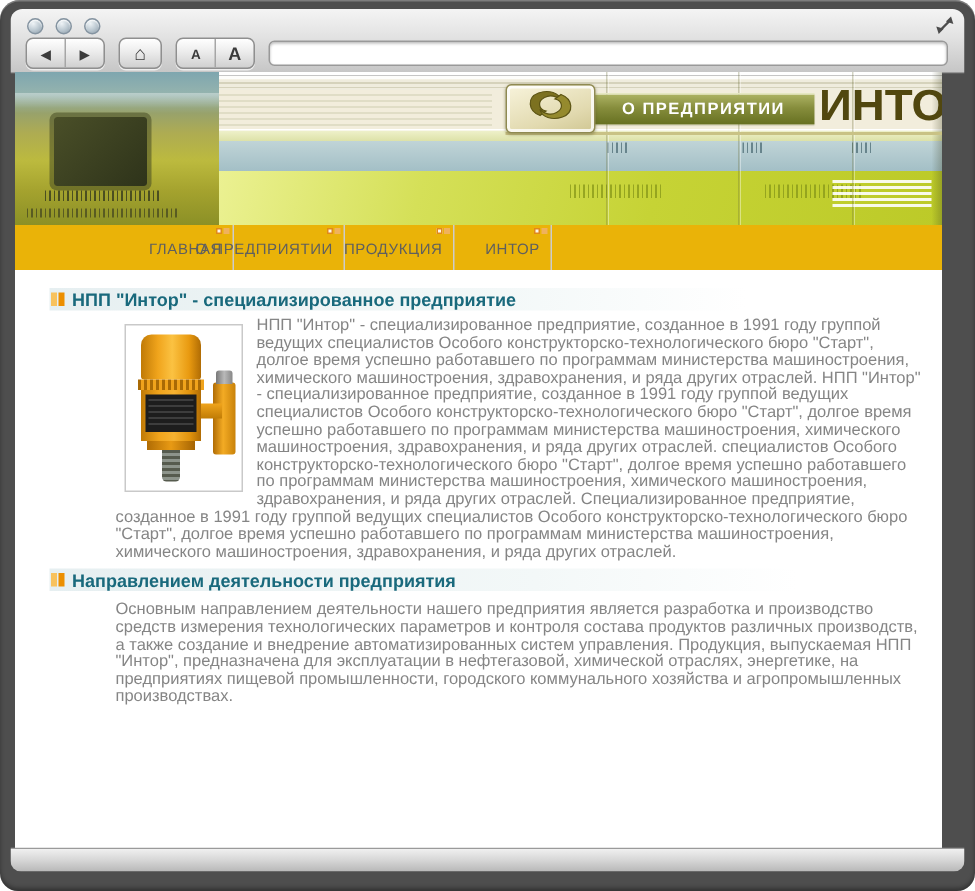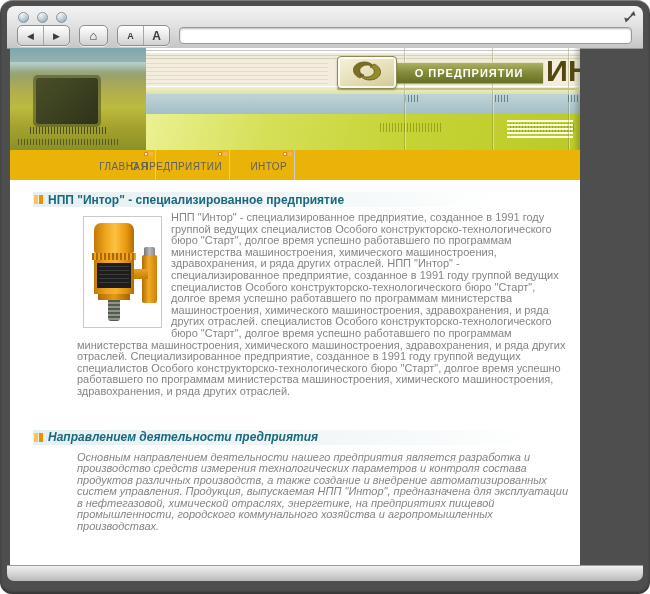--- a/index.html
+++ b/index.html
@@ -16,21 +16,21 @@
   .toolrow{position:absolute;left:10px;right:11px;top:20px;height:19px;display:flex;align-items:center;gap:9px;}
   .btn-group{display:flex;height:19px;border:1px solid #8f8f8f;border-radius:5px;background:linear-gradient(180deg,#ffffff 0%,#ececec 45%,#d0d0d0 100%);box-shadow:0 1px 0 rgba(255,255,255,.7);overflow:hidden;}
   .btn{width:25px;height:100%;display:flex;align-items:center;justify-content:center;color:#3b3b3b;font-size:9px;cursor:pointer;}
   .btn + .btn{border-left:1px solid #a6a6a6;}
   .btn.home{width:27px;font-size:13px;font-weight:bold;}
   .btn.a-small{font-size:9px;font-weight:bold;}
   .btn.a-big{font-size:12px;font-weight:bold;}
   .addr{flex:1;height:15px;border:1px solid #999;border-radius:4px;background:#fff;box-shadow:inset 0 1px 2px rgba(0,0,0,.28);padding:0 7px;font-size:11px;color:#333;outline:none;font-family:"Liberation Sans",sans-serif;}
 
   
-  .content{position:absolute;top:48px;left:10px;width:570px;bottom:28px;background:#fff;overflow:hidden;}
+  .content{position:absolute;top:48px;left:10px;width:618px;bottom:28px;background:#fff;overflow:hidden;}
   .statusbar{position:absolute;left:7px;right:7px;bottom:13px;height:15px;background:linear-gradient(180deg,#f0f0f0 0%,#d6d6d6 50%,#b8b8b8 100%);border-top:1px solid #9a9a9a;border-radius:0 0 7px 7px;}
 
   
   .collage{position:relative;height:102px;overflow:hidden;background:#f2eddc;}
   .collage::after{content:'';position:absolute;right:0;top:0;bottom:0;width:7px;background:linear-gradient(90deg,rgba(0,0,0,0),rgba(55,58,25,.28));}
   .photo{position:absolute;left:0;top:0;width:136px;height:102px;background:linear-gradient(180deg,#7ea6af 0%,#96b4ae 15%,#98a26b 27%,#aeac52 40%,#bcba3e 58%,#a4a22e 78%,#8b9026 100%);}
   .photo::before{content:'';position:absolute;left:26px;top:30px;width:62px;height:46px;background:linear-gradient(135deg,#4a4f28,#2e331a);box-shadow:0 0 0 3px rgba(70,75,35,.55);border-radius:2px;}
   .photo::after{content:'';position:absolute;left:20px;top:79px;width:76px;height:7px;background:repeating-linear-gradient(90deg,#3c401e 0 1px,transparent 1px 3px);opacity:.85;}
   .photo-ticks{position:absolute;left:8px;top:91px;width:102px;height:6px;background:repeating-linear-gradient(90deg,#45481f 0 1px,transparent 1px 3px);opacity:.75;}
   .photo-sheen{position:absolute;left:0;top:14px;width:136px;height:10px;background:linear-gradient(180deg,rgba(255,255,255,.35),rgba(255,255,255,0));}
@@ -70,21 +70,21 @@
   .h-row.w1{width:464px;}
   .h-row.w2{width:498px;}
   .h-ico{display:flex;gap:1px;margin-left:1px;}
   .h-ico i{display:block;width:4px;height:9px;}
   .h-ico i.bar1{background:#f8c25d;}
   .h-ico i.bar2{background:#ec8f00;}
   .h-text{font-weight:bold;font-size:12px;color:#19697c;white-space:nowrap;}
 
   .sec-body{margin-left:44px;line-height:11.6px;text-align:left;}
   .sec1-body{margin-top:5px;}
-  .sec2{margin-top:32px;font-style:italic;}
+  .sec2{margin-top:5px;}
   .sec2 .sec-body{margin-top:7px;}
   .clear{clear:both;}
 
   
   .img-box{float:left;width:77px;height:110px;border:1px solid #c9c9c9;margin:4px 9px 3px 6px;position:relative;background:#fff;}
   .img-box div{position:absolute;}
   .d-cap{left:10px;top:6px;width:40px;height:30px;background:linear-gradient(90deg,#c07a06 0%,#f0a41c 28%,#fbc242 52%,#e99a10 80%,#b06c04 100%);border-radius:7px 7px 2px 2px;}
   .d-ribs{left:8px;top:36px;width:44px;height:7px;background:repeating-linear-gradient(90deg,#a96a05 0 2px,#f0a31c 2px 4px);}
   .d-body{left:10px;top:43px;width:40px;height:34px;background:linear-gradient(90deg,#c07a06 0%,#f0a41c 30%,#f6b231 55%,#e0920c 82%,#b06c04 100%);}
   .d-label{left:13px;top:46px;width:34px;height:25px;background:#1d1d1d;}
@@ -180,20 +180,27 @@
             <i class="sq2"></i>
           </span>
       </div>
       <div class="nav-item n1">
         <span class="lbl">О ПРЕДПРИЯТИИ</span>
         <span class="nav-ico">
             <i class="sq1"></i>
             <i class="sq2"></i>
           </span>
       </div>
+      <div class="nav-item n3">
+        <span class="lbl">ПРОДУКЦИЯ</span>
+        <span class="nav-ico">
+            <i class="sq1"></i>
+            <i class="sq2"></i>
+          </span>
+      </div>
       <div class="nav-item n5">
         <span class="lbl">ИНТОР</span>
         <span class="nav-ico">
             <i class="sq1"></i>
             <i class="sq2"></i>
           </span>
       </div>
     </div>
 
     <div class="main">

